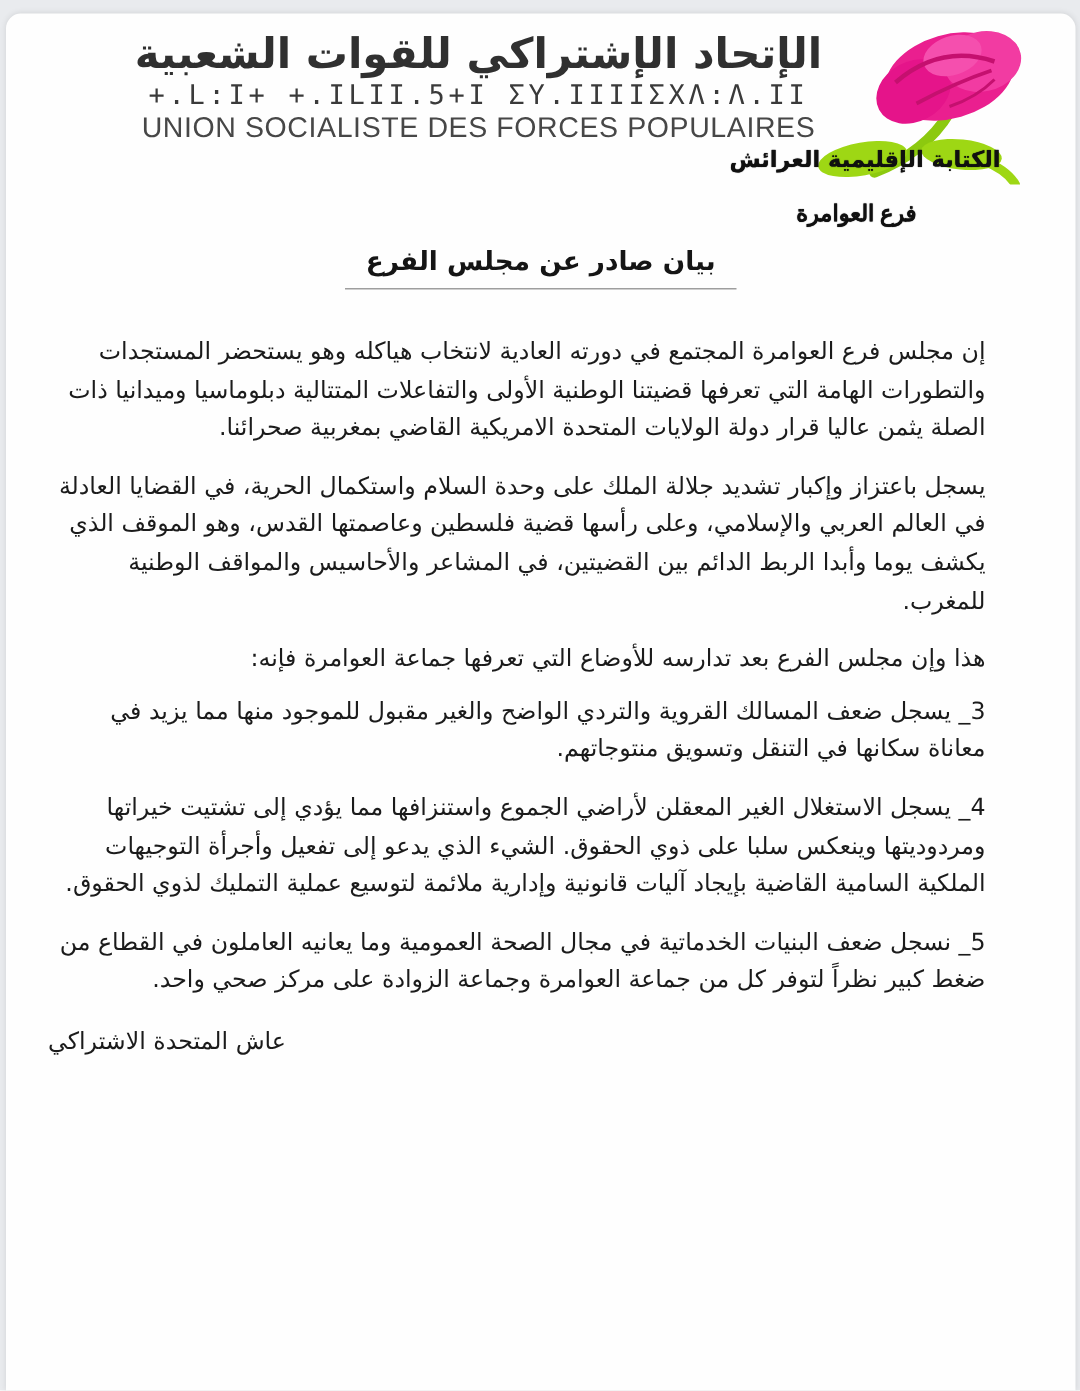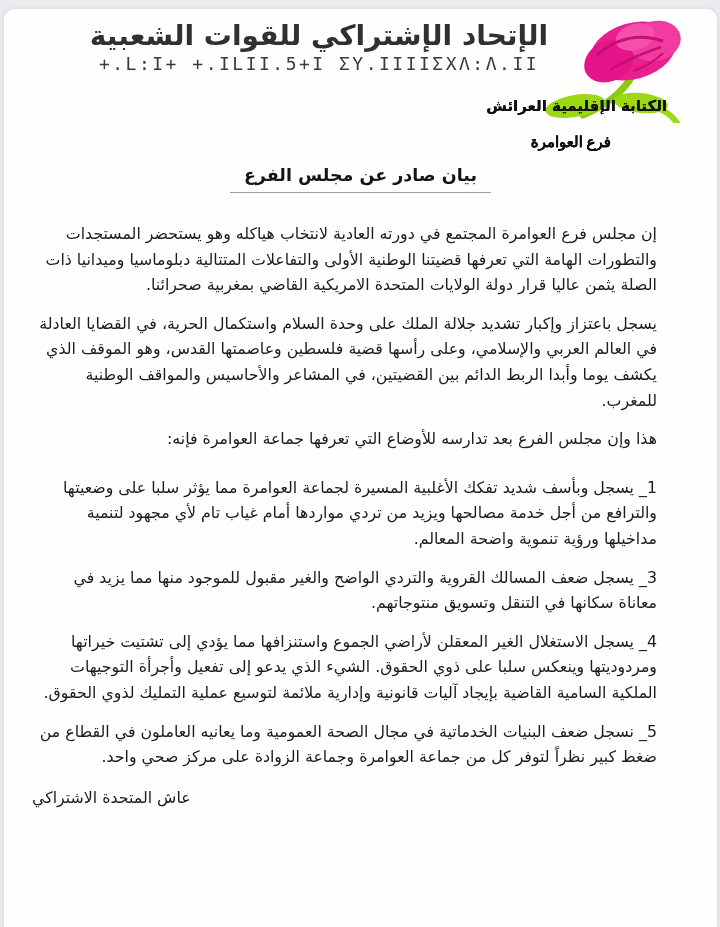--- a/index.html
+++ b/index.html
@@ -61,36 +61,37 @@
   
   .content{
     direction:rtl;
     padding:0 60px 0 28px;
     font-size:15.8px;color:#1b1b1b;
     line-height:25.6px;
     text-align:right;
   }
   .content p{margin:0 0 13px 0;}
   .content p.first{margin-top:28px;}
-  .content p.leadin{margin-bottom:23px;}
+  .content p.leadin{margin-bottom:9px;}
   .closing{
     direction:rtl;text-align:left;
     margin-top:15px;
     font-size:15.8px;
   }
 </style>
 </head>
 <body>
 
 <div class="page">
 
   <div class="header">
     <div class="header-text">
       <div class="logo-ar">الإتحاد الإشتراكي للقوات الشعبية</div>
       <div class="tifinagh">+.L:I+ +.ILII.5+I ΣY.IIIIΣXΛ:Λ.II</div>
+      <div class="latin">UNION SOCIALISTE DES FORCES POPULAIRES</div>
     </div>
 
     <div class="rose">
       <svg width="168" height="112" viewBox="0 0 168 112" xmlns="http://www.w3.org/2000/svg">
 
         <path d="M46,104 C66,96 84,84 96,64" stroke="#8cc90f" stroke-width="7" fill="none" stroke-linecap="round"></path>
 
         <ellipse cx="38" cy="95" rx="30" ry="11" fill="#9ed714" transform="rotate(-10 38 95)"></ellipse>
         <ellipse cx="104" cy="92" rx="27" ry="10" fill="#9ed714" transform="rotate(6 104 92)"></ellipse>
         <path d="M118,96 q16,6 22,16" stroke="#9ed714" stroke-width="6" fill="none" stroke-linecap="round"></path>
@@ -110,20 +111,19 @@
   </div>
 
   <div class="title-row">
     <span class="doc-title">بيان صادر عن مجلس الفرع</span>
   </div>
 
   <div class="content">
     <p class="first">إن مجلس فرع العوامرة المجتمع في دورته العادية لانتخاب هياكله وهو يستحضر المستجدات والتطورات الهامة التي تعرفها قضيتنا الوطنية الأولى والتفاعلات المتتالية دبلوماسيا وميدانيا ذات الصلة يثمن عاليا قرار دولة الولايات المتحدة الامريكية القاضي بمغربية صحرائنا.</p>
     <p>يسجل باعتزاز وإكبار تشديد جلالة الملك على وحدة السلام واستكمال الحرية، في القضايا العادلة في العالم العربي والإسلامي، وعلى رأسها قضية فلسطين وعاصمتها القدس، وهو الموقف الذي يكشف يوما وأبدا الربط الدائم بين القضيتين، في المشاعر والأحاسيس والمواقف الوطنية للمغرب.</p>
     <p class="leadin">هذا وإن مجلس الفرع بعد تدارسه للأوضاع التي تعرفها جماعة العوامرة فإنه:</p>
-    <p>1_ يسجل وبأسف شديد تفكك الأغلبية المسيرة لجماعة العوامرة مما يؤثر سلبا على وضعيتها والترافع من أجل خدمة مصالحها ويزيد من تردي مواردها أمام غياب تام لأي مجهود لتنمية مداخيلها ورؤية تنموية واضحة المعالم.</p>
     <p>3_ يسجل ضعف المسالك القروية والتردي الواضح والغير مقبول للموجود منها مما يزيد في معاناة سكانها في التنقل وتسويق منتوجاتهم.</p>
     <p>4_ يسجل الاستغلال الغير المعقلن لأراضي الجموع واستنزافها مما يؤدي إلى تشتيت خيراتها ومردوديتها وينعكس سلبا على ذوي الحقوق. الشيء الذي يدعو إلى تفعيل وأجرأة التوجيهات الملكية السامية القاضية بإيجاد آليات قانونية وإدارية ملائمة لتوسيع عملية التمليك لذوي الحقوق.</p>
     <p>5_ نسجل ضعف البنيات الخدماتية في مجال الصحة العمومية وما يعانيه العاملون في القطاع من ضغط كبير نظراً لتوفر كل من جماعة العوامرة وجماعة الزوادة على مركز صحي واحد.</p>
     <div class="closing">عاش المتحدة الاشتراكي</div>
   </div>
 
 </div>
 
 </body></html>

